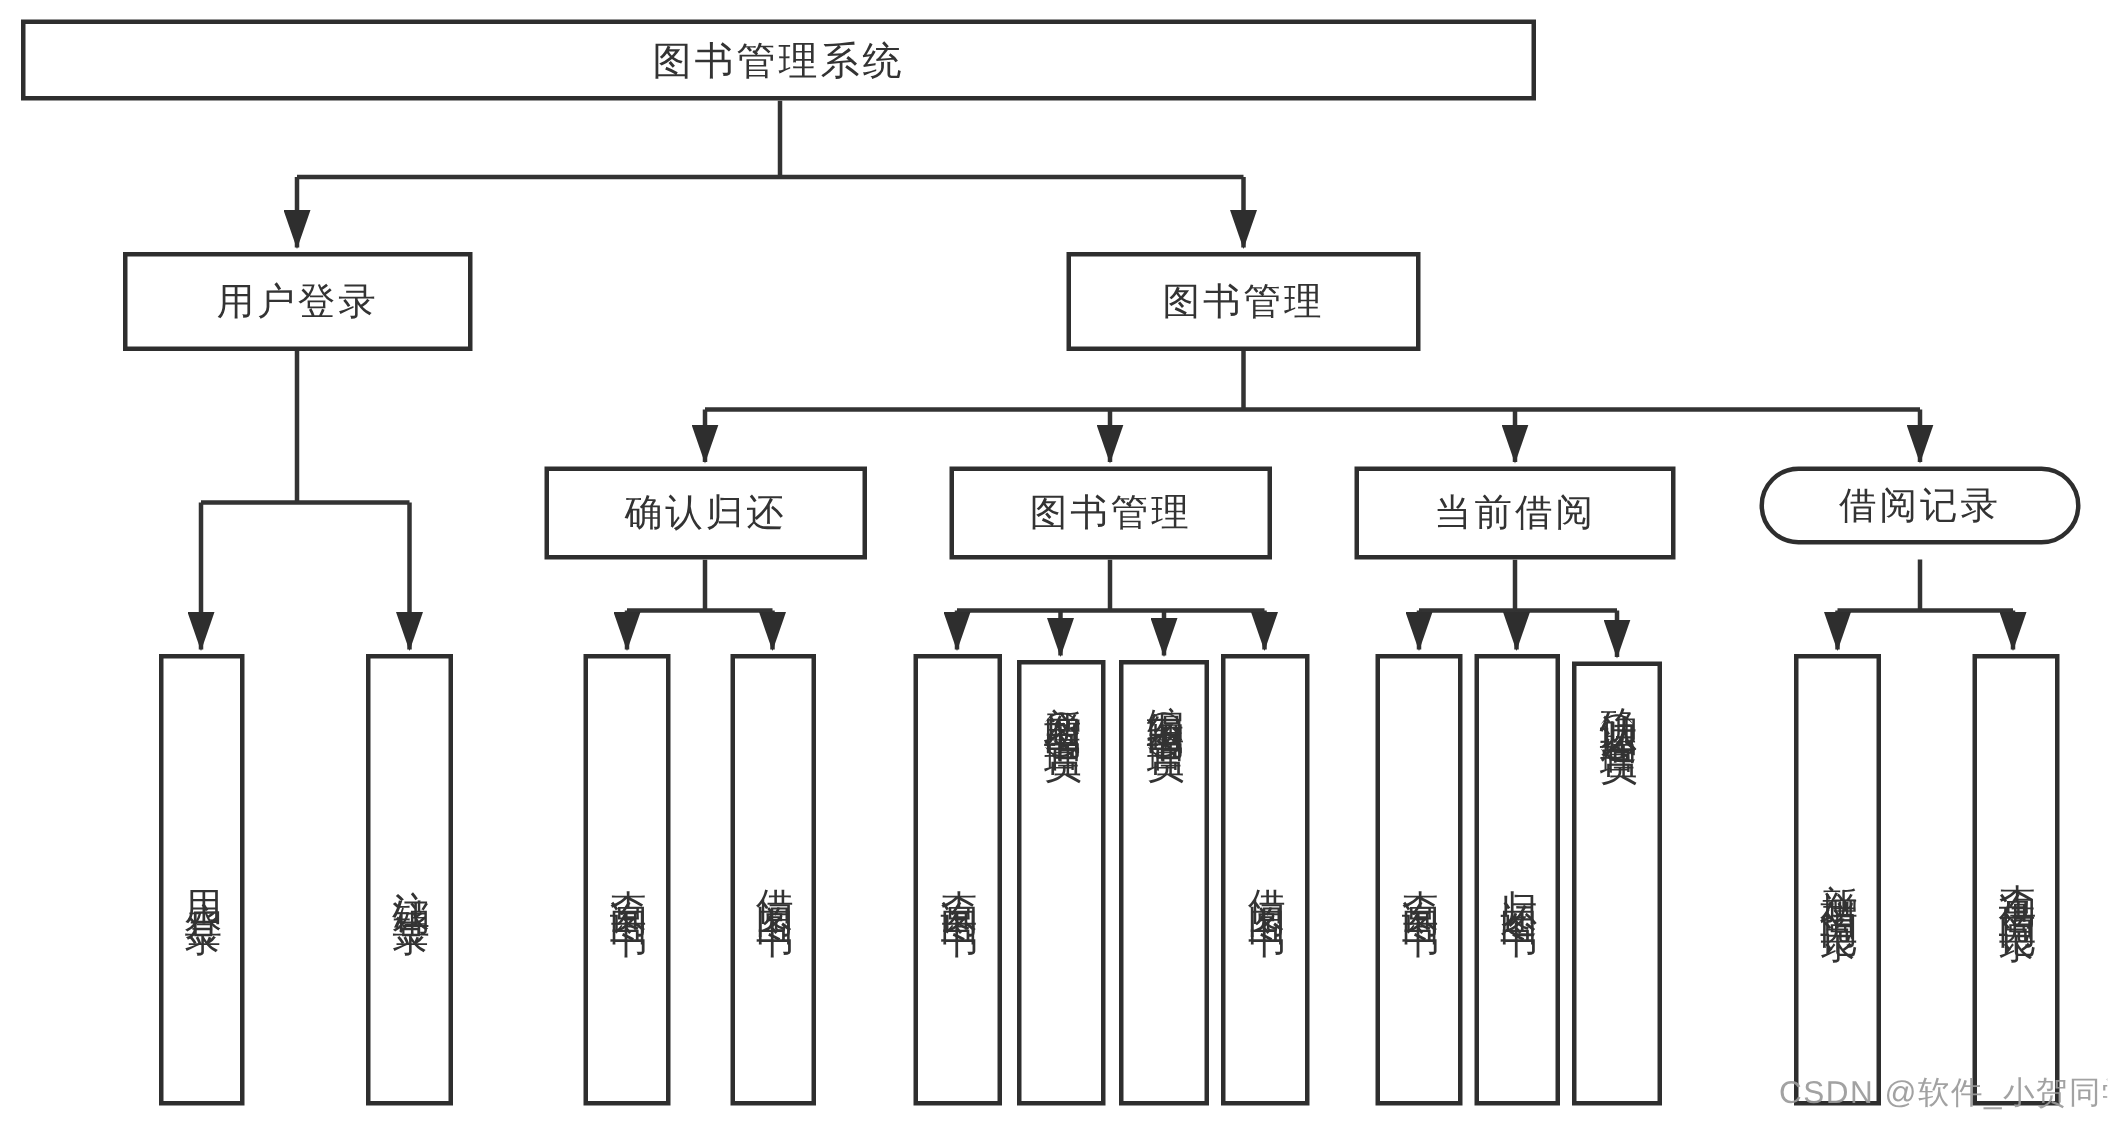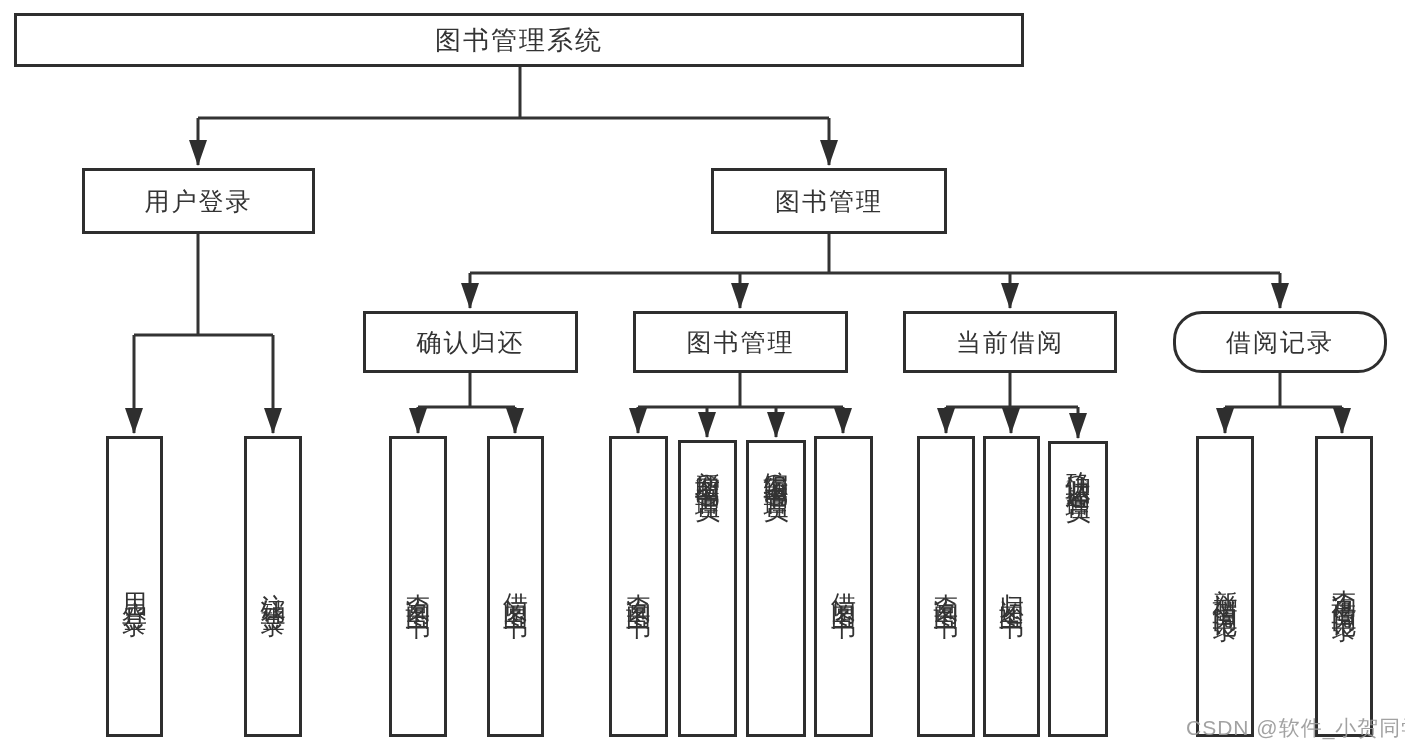--- a/index.html
+++ b/index.html
@@ -124,21 +124,21 @@
       </div>
       <div class="node h-node" style="left: 363px; top: 311px; width: 215px; height: 62px;">
         <span>确认归还</span>
       </div>
       <div class="node h-node" style="left: 633px; top: 311px; width: 215px; height: 62px;">
         <span>图书管理</span>
       </div>
       <div class="node h-node" style="left: 903px; top: 311px; width: 214px; height: 62px;">
         <span>当前借阅</span>
       </div>
-      <div class="node h-node" style="left: 1173px; top: 311px; width: 214px; height: 62px; border-radius: 29px;">
+      <div class="node h-node" style="left: 1173px; top: 311px; width: 214px; height: 52px; border-radius: 29px;">
         <span>借阅记录</span>
       </div>
       <div class="node v-node v4" style="left: 106px; top: 436px; width: 57px; height: 301px;">
         <span>用户登录</span>
       </div>
       <div class="node v-node v4" style="left: 244px; top: 436px; width: 58px; height: 301px;">
         <span>注销登录</span>
       </div>
       <div class="node v-node v4" style="left: 389px; top: 436px; width: 58px; height: 301px;">
         <span>查询图书</span>

